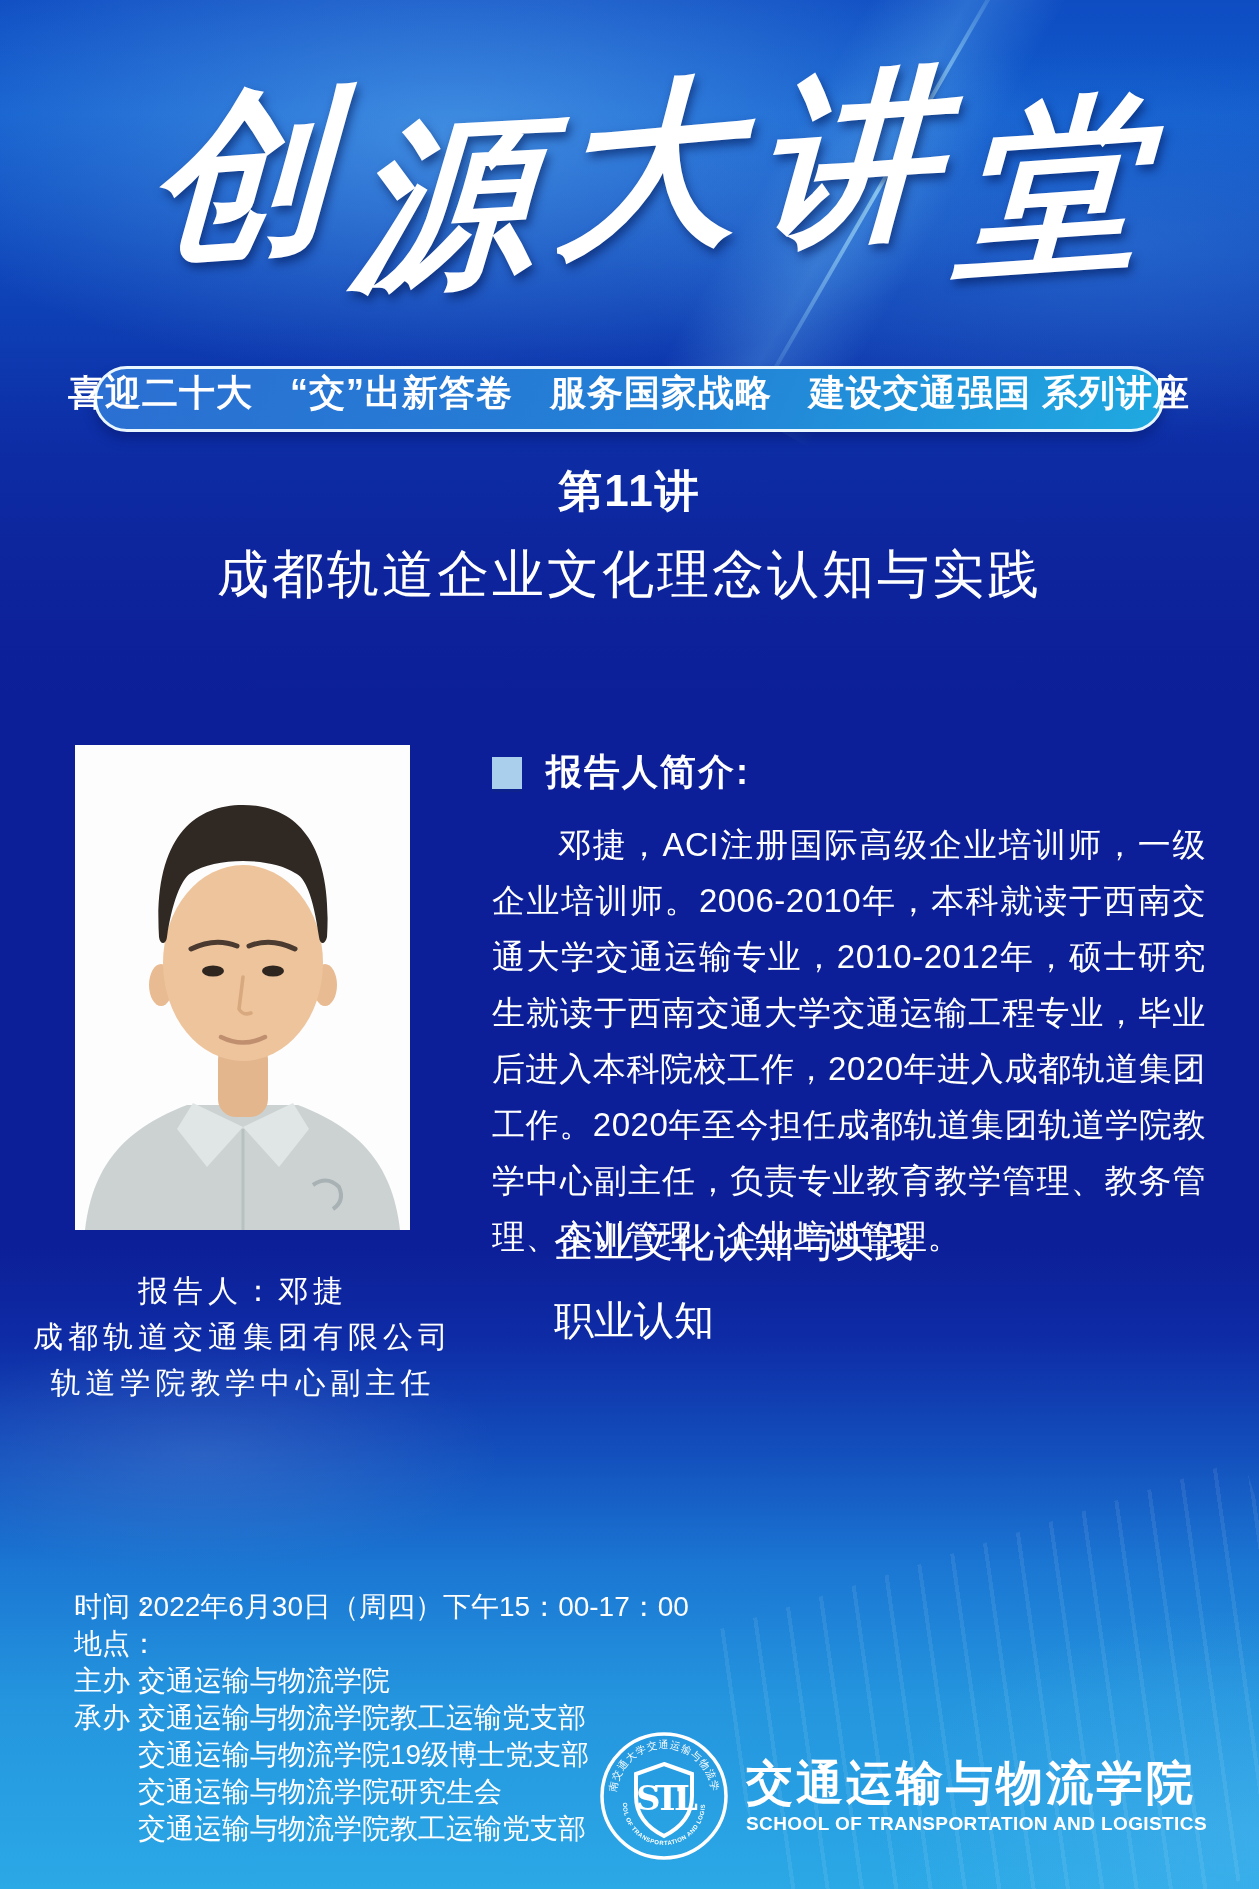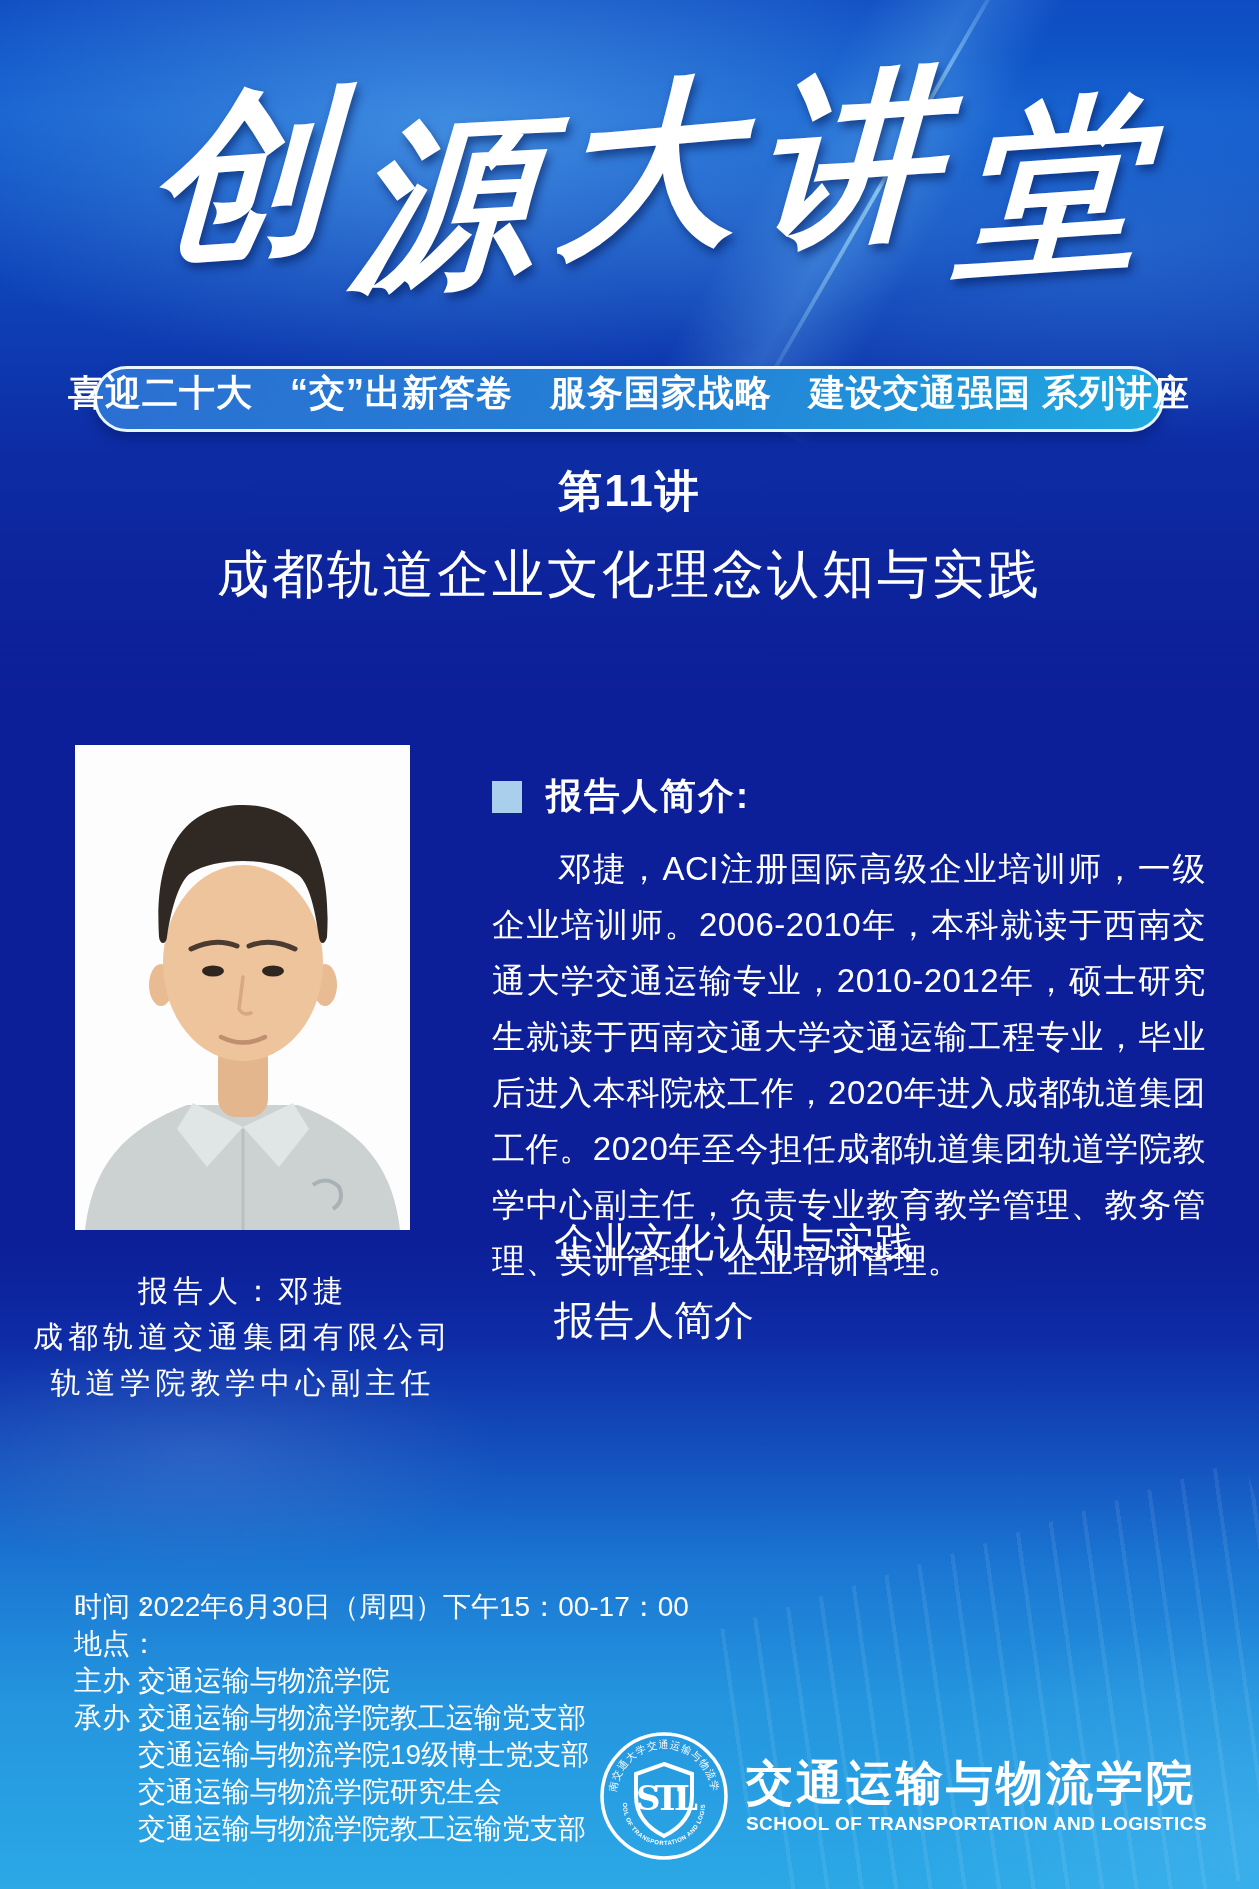--- a/index.html
+++ b/index.html
@@ -83,21 +83,21 @@
   }
   .photo svg{display:block;}
 
   .caption{
     position:absolute; left:18px; top:1268px; width:450px; text-align:center;
     font-family:"DejaVu Serif","Liberation Serif",serif;
     font-size:30px; line-height:46px; letter-spacing:5px; font-weight:500;
   }
 
   
-  .profile{position:absolute; left:492px; top:748px; width:714px;margin-top:24px;}
+  .profile{position:absolute; left:492px; top:748px; width:714px;}
   .exchange{position:absolute; left:492px; top:1192px; width:714px;}
   .sec-head{display:flex; align-items:center; gap:24px;}
   .bullet{width:30px; height:32px; background:#a9cfed; flex:0 0 auto;
           box-shadow:0 3px 0 rgba(20,40,120,.35);}
   .sec-title{font-size:36px; font-weight:700; letter-spacing:2px;}
   .bio{
     margin:20px 0 0; font-size:33px; line-height:56px; letter-spacing:.5px;
     text-indent:2em; text-align:justify; font-weight:500;
   }
   .ex-item{margin:22px 0 0 62px; font-size:40px; line-height:56px; font-weight:500;}
@@ -178,21 +178,21 @@
   <div class="profile">
     <div class="sec-head">
       <span class="bullet"></span>
       <span class="sec-title">报告人简介:</span>
     </div>
     <p class="bio">邓捷，ACI注册国际高级企业培训师，一级企业培训师。2006-2010年，本科就读于西南交通大学交通运输专业，2010-2012年，硕士研究生就读于西南交通大学交通运输工程专业，毕业后进入本科院校工作，2020年进入成都轨道集团工作。2020年至今担任成都轨道集团轨道学院教学中心副主任，负责专业教育教学管理、教务管理、实训管理、企业培训管理。</p>
   </div>
 
   <div class="exchange">
     <div class="ex-item">企业文化认知与实践</div>
-    <div class="ex-item">报告人简介</div>
+    <div class="ex-item">职业认知</div>
   </div>
 
   <div class="event">
     <div class="ev-row">
       <span class="ev-label">时间：</span>
       <span class="ev-val">2022年6月30日（周四）下午15：00-17：00</span>
     </div>
     <div class="ev-row">
       <span class="ev-label">地点：</span>
     </div>

